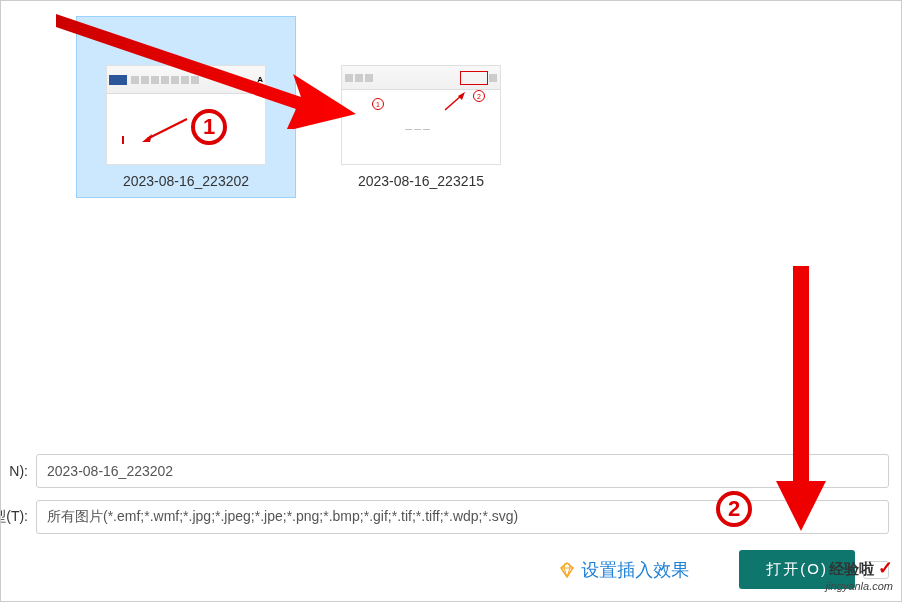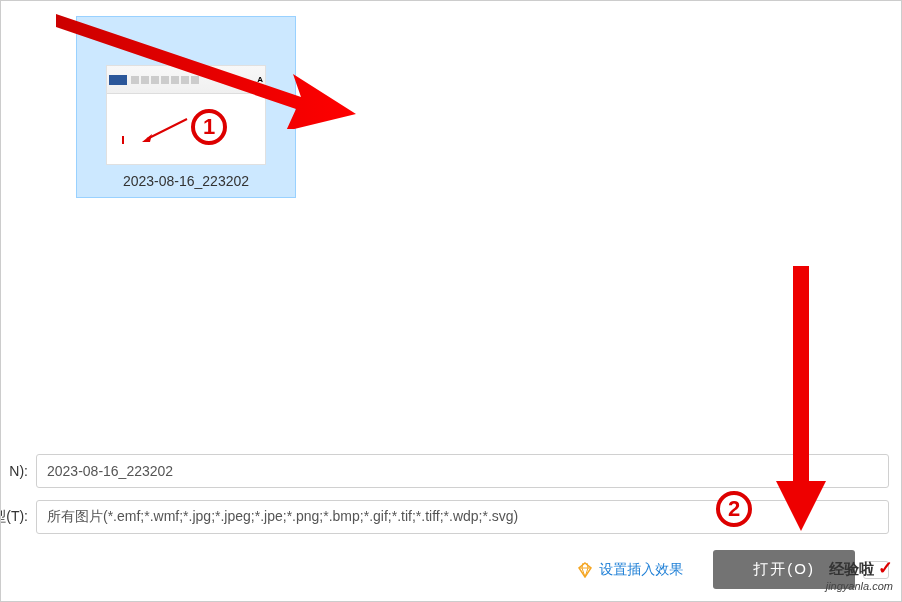--- a/index.html
+++ b/index.html
@@ -161,41 +161,42 @@
     
     .button-row {
       position: absolute;
       bottom: 12px;
       right: 12px;
       display: flex;
       align-items: center;
     }
     .insert-effect-link {
       color: #1e7fd6;
-      font-size: 14px;
+      font-size: 18px;
       margin-right: 30px;
       display: flex;
       align-items: center;
       cursor: pointer;
     }
     .diamond-icon {
       display: inline-flex;
       align-items: center;
       justify-content: center;
       margin-right: 6px;
     }
     .btn-primary {
-      background: #737373;
+      background: #0f766e;
       color: #fff;
       border: none;
-      padding: 10px 40px;
+      padding: 10px 27px;
       font-size: 15px;
       border-radius: 3px;
       cursor: pointer;
       letter-spacing: 2px;
+      margin-left: 20px;
     }
     .btn-secondary {
       background: #fff;
       border: 1px solid #d0d0d0;
       padding: 8px 12px;
       margin-left: 8px;
       border-radius: 3px;
       width: 15px;
       overflow: hidden;
     }
@@ -289,20 +290,44 @@
             <line x1="50" y1="5" x2="10" y2="25" stroke="#d00" stroke-width="2"></line>
             <polygon points="5,28 15,20 13,28" fill="#d00"></polygon>
           </svg>
           <div style="position:absolute;left:15px;top:42px;width:2px;height:8px;background:#d00;"></div>
         </div>
       </div>
     </div>
     <span class="file-label">2023-08-16_223202</span>
   </div>
 
+  <div class="file-item">
+    <div class="thumbnail wide" style="margin-top:40px;">
+      <div class="mock-word">
+        <div class="mock-ribbon" style="height:24px;">
+          <div class="mock-ribbon-item"></div>
+          <div class="mock-ribbon-item"></div>
+          <div class="mock-ribbon-item"></div>
+          <div style="flex:1"></div>
+          <div style="width:28px;height:14px;border:1px solid #d00;"></div>
+          <div class="mock-ribbon-item"></div>
+        </div>
+        <div class="mock-doc-area">
+          <div style="position:absolute;top:8px;left:30px;width:12px;height:12px;border:1.5px solid #d00;border-radius:50%;display:flex;align-items:center;justify-content:center;font-size:7px;color:#d00;">1</div>
+          <svg width="30" height="25" style="position:absolute;top:0px;right:30px;">
+            <line x1="5" y1="20" x2="22" y2="5" stroke="#d00" stroke-width="1.5"></line>
+            <polygon points="25,2 18,6 22,10" fill="#d00"></polygon>
+          </svg>
+          <div style="position:absolute;top:0px;right:15px;width:12px;height:12px;border:1.5px solid #d00;border-radius:50%;display:flex;align-items:center;justify-content:center;font-size:7px;color:#d00;">2</div>
+          <div style="position:absolute;top:35px;left:40%;font-size:7px;color:#888;">— — —</div>
+        </div>
+      </div>
+    </div>
+    <span class="file-label">2023-08-16_223215</span>
+  </div>
 
 </div>
 
 <div class="form-area">
   <div class="form-row">
     <span class="form-label">N):</span>
     <input class="form-input" type="text" value="2023-08-16_223202" style="">
   </div>
   <div class="form-row">
     <span class="form-label">型(T):</span>

